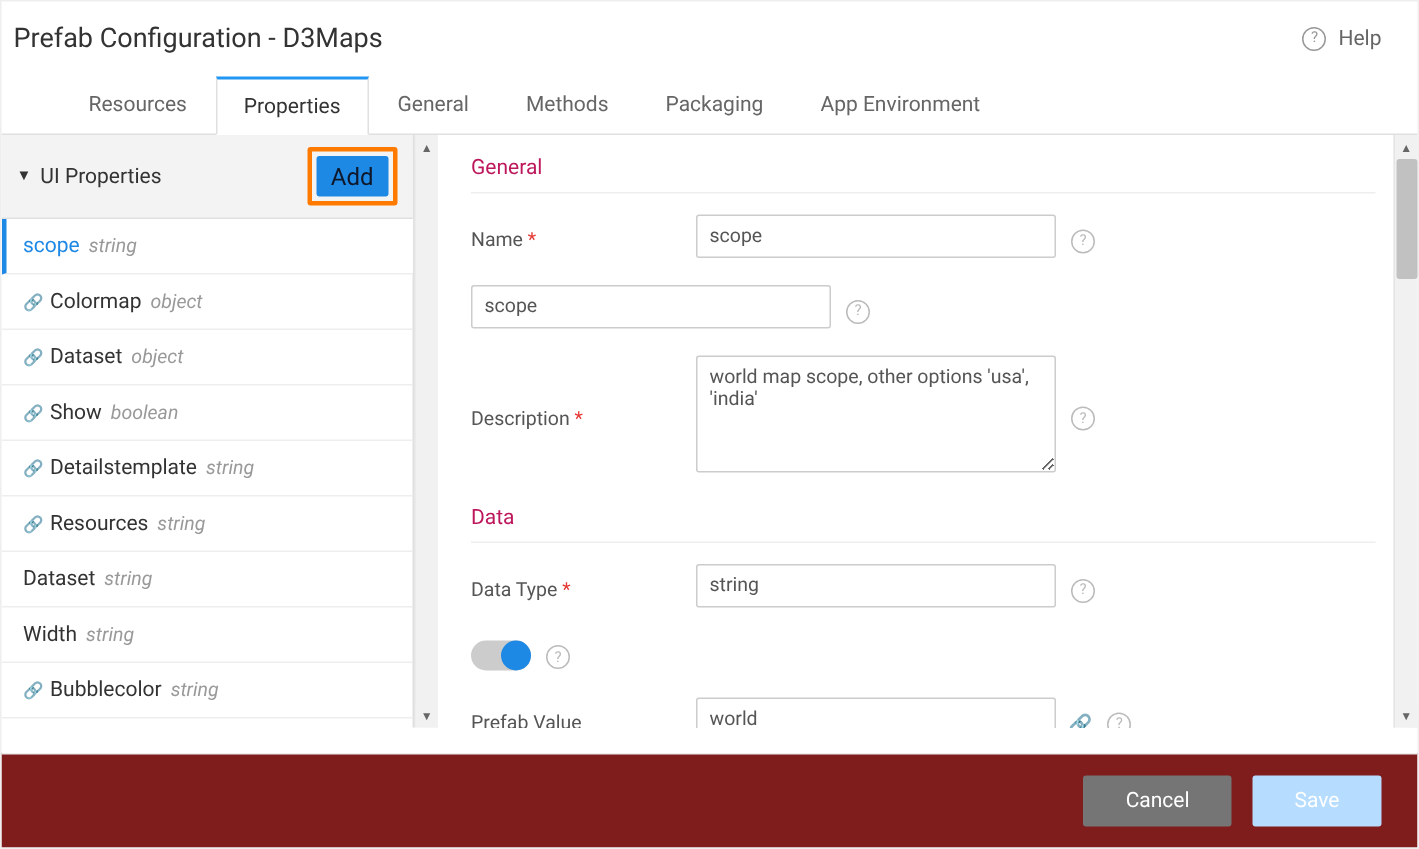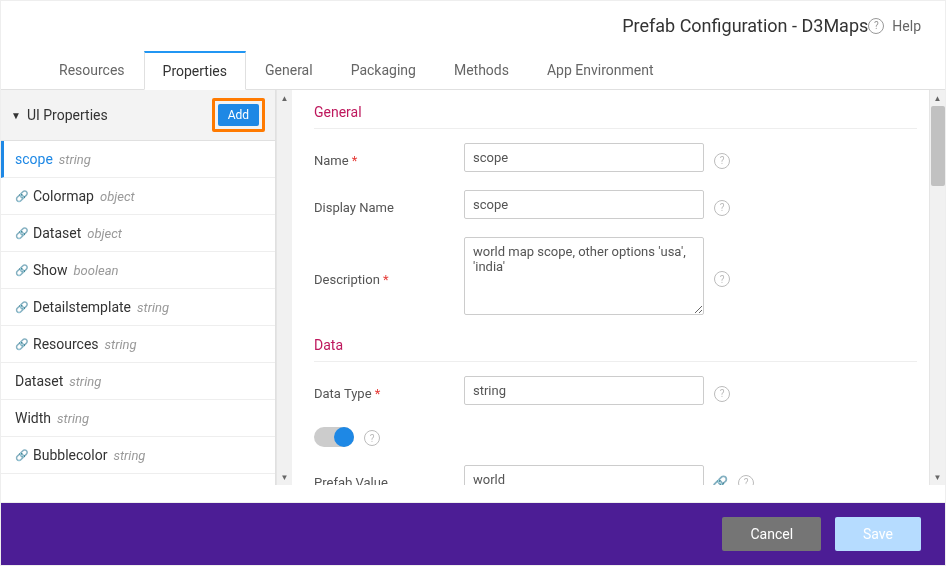--- a/index.html
+++ b/index.html
@@ -1,49 +1,49 @@
 <!DOCTYPE html>
 <html><head>
 <meta charset="utf-8">
 <style>
 *{box-sizing:border-box;margin:0;padding:0;font-family:-apple-system,BlinkMacSystemFont,"Segoe UI",Roboto,Arial,sans-serif}
 body{background:#fff;width:946px;height:566px;overflow:hidden;position:relative;border:1px solid #eee}
-.header{display:flex;justify-content:flex-end;align-items:center;padding:14px 24px 14px 8px}
+.header{display:flex;justify-content:space-between;align-items:center;padding:14px 24px 14px 8px}
 .title{font-size:18px;color:#333;font-weight:400}
 .help{display:flex;align-items:center;gap:8px;color:#666;font-size:14px;cursor:pointer}
 .help-ico{width:16px;height:16px;border:1.5px solid #999;border-radius:50%;display:flex;align-items:center;justify-content:center;font-size:10px;color:#999}
 .tabs{display:flex;border-bottom:1px solid #e0e0e0;padding-left:39px}
 .tab{padding:10px 18px;font-size:14px;color:#666;cursor:pointer;border:1px solid transparent;border-bottom:none;position:relative;top:1px}
 .tab.active{color:#333;border:1px solid #e0e0e0;border-bottom:1px solid #fff;background:#fff;border-top:2px solid #2196f3}
 .content{display:flex;height:395px}
 .sidebar{width:275px;border-right:1px solid #e0e0e0;display:flex;flex-direction:column;position:relative}
 .side-head{display:flex;justify-content:space-between;align-items:center;padding:8px 10px 8px 10px;background:#f3f3f3;border-bottom:1px solid #e0e0e0}
 .side-title{font-size:14px;color:#333;display:flex;align-items:center;gap:6px}
 .caret{font-size:10px}
 .add-wrap{border:3px solid #ff7a00;padding:3px;border-radius:2px}
-.add-btn{background:#1e88e5;color:#ffffff;border:none;padding:4px 10px;font-size:12px;cursor:pointer;border-radius:2px}
+.add-btn{background:#1e88e5;color:#0f172a;border:none;padding:4px 10px;font-size:16px;cursor:pointer;border-radius:2px}
 .prop-list{overflow-y:auto;flex:1}
 .prop-item{padding:10px 14px;font-size:14px;border-bottom:1px solid #eee;cursor:pointer;display:flex;align-items:center;gap:6px;color:#333}
 .prop-item.active{color:#1e88e5;border-left:3px solid #1e88e5;padding-left:11px;background:#fff}
 .prop-item .ptype{color:#999;font-style:italic;font-size:13px}
 .link-ico{width:12px;height:12px;display:inline-block;color:#888;font-size:11px}
 .scrollbar{width:16px;background:#f1f1f1;display:flex;flex-direction:column;justify-content:space-between;align-items:center;border-left:1px solid #e5e5e5}
 .sb-btn{width:100%;height:16px;background:#f1f1f1;display:flex;align-items:center;justify-content:center;font-size:8px;color:#666;cursor:pointer}
 .main{flex:1;padding:10px 28px 10px 22px;overflow-y:auto;position:relative}
 .section-title{font-size:14px;color:#be185d;padding:4px 0 8px;border-bottom:1px solid #eee;margin-bottom:14px}
 .field{display:flex;align-items:center;margin-bottom:18px}
 .flabel{width:150px;font-size:13px;color:#555;padding-top:6px}
 .req{color:#e53935}
 .finput{width:240px;padding:6px 8px;border:1px solid #ccc;font-size:13px;color:#555;border-radius:2px}
 textarea.finput{height:78px;resize:both;font-family:inherit}
 .fhelp{width:16px;height:16px;border:1.5px solid #bbb;border-radius:50%;display:flex;align-items:center;justify-content:center;font-size:10px;color:#bbb;margin-left:10px;margin-top:6px;cursor:pointer}
 .toggle{width:40px;height:20px;background:#ccc;border-radius:10px;position:relative;cursor:pointer;margin-top:4px}
 .toggle .knob{width:20px;height:20px;background:#1e88e5;border-radius:50%;position:absolute;right:0;top:0}
 .bind-ico{margin-left:8px;margin-top:6px;color:#888;font-size:13px;cursor:pointer}
-.footer{position:absolute;bottom:0;left:0;right:0;padding:14px 24px;display:flex;justify-content:flex-end;gap:14px;border-top:1px solid #eee;background:#4c1d95}
+.footer{position:absolute;bottom:0;left:0;right:0;padding:14px 24px;display:flex;justify-content:flex-end;gap:14px;border-top:1px solid #eee;background:#7f1d1d}
 .btn{padding:9px 28px;border:none;font-size:14px;cursor:pointer;border-radius:2px}
 .btn-cancel{background:#757575;color:#fff}
 .btn-save{background:#b6dcff;color:#fff}
 .main-scroll{position:absolute;right:0;top:0;bottom:0;width:16px;background:#f1f1f1;border-left:1px solid #e5e5e5}
 .main-thumb{position:absolute;top:16px;width:14px;left:1px;height:80px;background:#c1c1c1;border-radius:2px}
 </style>
 </head>
 <body>
 
 <div class="header">
@@ -51,22 +51,22 @@
   <div class="help">
     <span class="help-ico">?</span>
     <span>Help</span>
   </div>
 </div>
 
 <div class="tabs">
   <div class="tab">Resources</div>
   <div class="tab active">Properties</div>
   <div class="tab">General</div>
+  <div class="tab">Methods</div>
   <div class="tab">Packaging</div>
-  <div class="tab">Methods</div>
   <div class="tab">App Environment</div>
 </div>
 
 <div class="content">
   <div class="sidebar">
     <div class="side-head">
       <div class="side-title">
         <span class="caret">▼</span>
         <span>UI Properties</span>
       </div>
@@ -131,21 +131,20 @@
   <div class="main">
     <div class="section-title">General</div>
 
     <div class="field">
       <div class="flabel"><span>Name</span><span class="req"> *</span></div>
       <input class="finput" value="scope" style="">
       <span class="fhelp">?</span>
     </div>
 
     <div class="field">
-      <div class="flabel">Display Name</div>
       <input class="finput" value="scope" style="">
       <span class="fhelp">?</span>
     </div>
 
     <div class="field">
       <div class="flabel"><span>Description</span><span class="req"> *</span></div>
       <textarea class="finput" id="desc" style="">world map scope, other options 'usa', 'india'</textarea>
       <span class="fhelp">?</span>
     </div>
 

